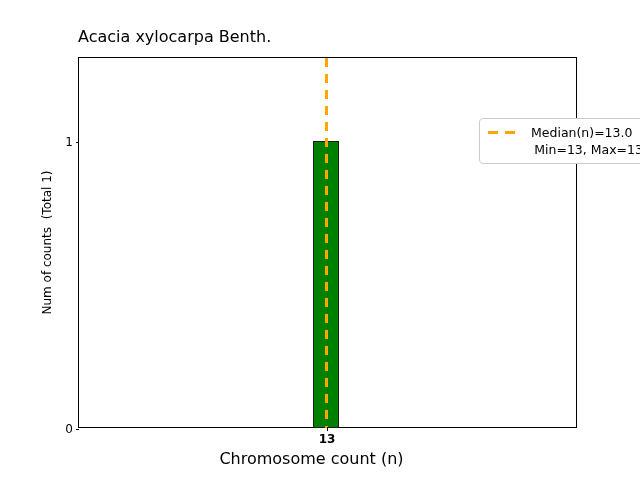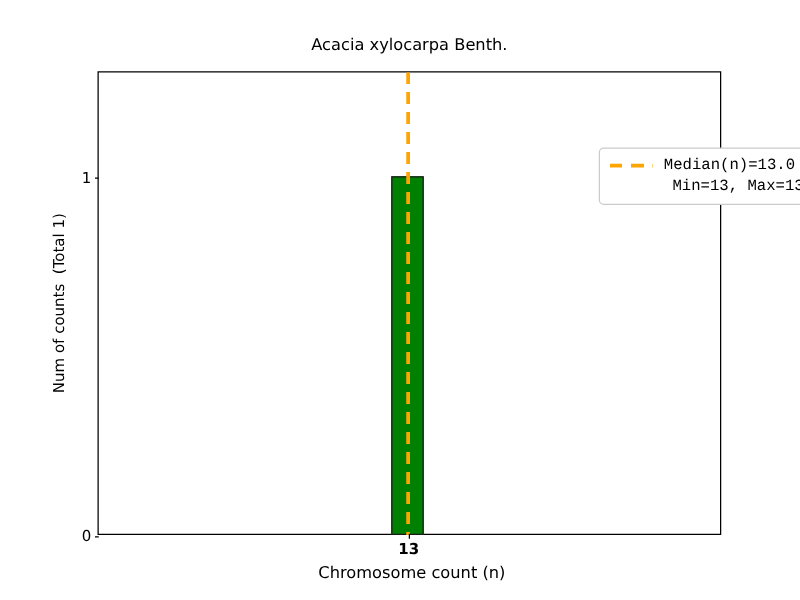--- a/index.html
+++ b/index.html
@@ -23,22 +23,22 @@
     height: 480px;
     background: #ffffff;
   }
 
   
   #chart-title {
     position: absolute;
     left: 78px;
     top: 28px;
     width: 499px;
-    text-align: center;
-    font-size: 13px;
+    text-align: left;
+    font-size: 16px;
     line-height: 17px;
     color: #000000;
     white-space: nowrap;
   }
 
   
   #axes-area {
     position: absolute;
     left: 78px;
     top: 57px;
@@ -133,25 +133,25 @@
     transform: translateX(-50%);
     font-size: 12px;
     line-height: 13px;
     white-space: nowrap;
     font-weight: bold;
   }
 
   
   #xlabel {
     position: absolute;
-    left: 80px;
+    left: 62px;
     top: 452px;
     width: 499px;
     text-align: center;
-    font-size: 13px;
+    font-size: 16px;
     line-height: 14px;
     white-space: nowrap;
   }
   #ylabel {
     position: absolute;
     left: 0px;
     top: 0px;
     width: 371px;
     height: 18px;
     transform-origin: 0 0;
@@ -200,21 +200,20 @@
       #ffa500 10px,
       rgba(255,255,255,0) 10px,
       rgba(255,255,255,0) 17px
     );
   }
   .legend-text {
     font-size: 12.5px;
     line-height: 17px;
     white-space: nowrap;
     color: #000000;
-    font-family: Liberation Mono, monospace;
   }
   .legend-row.second {
     justify-content: flex-end;
   }
 </style>
 </head>
 <body>
 
 <div id="figure">
 

